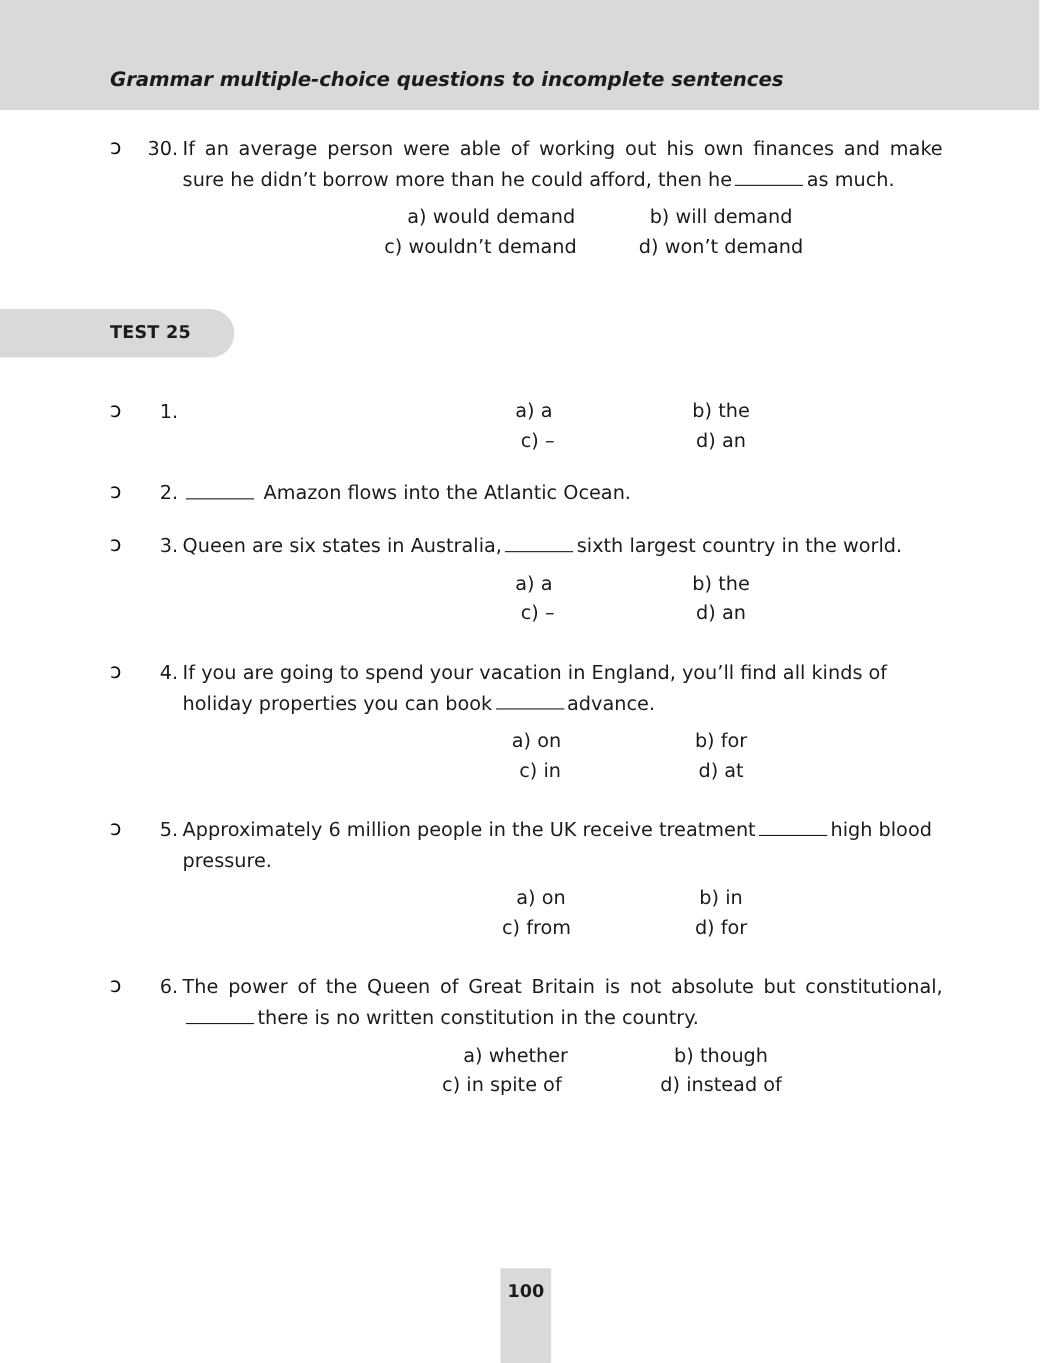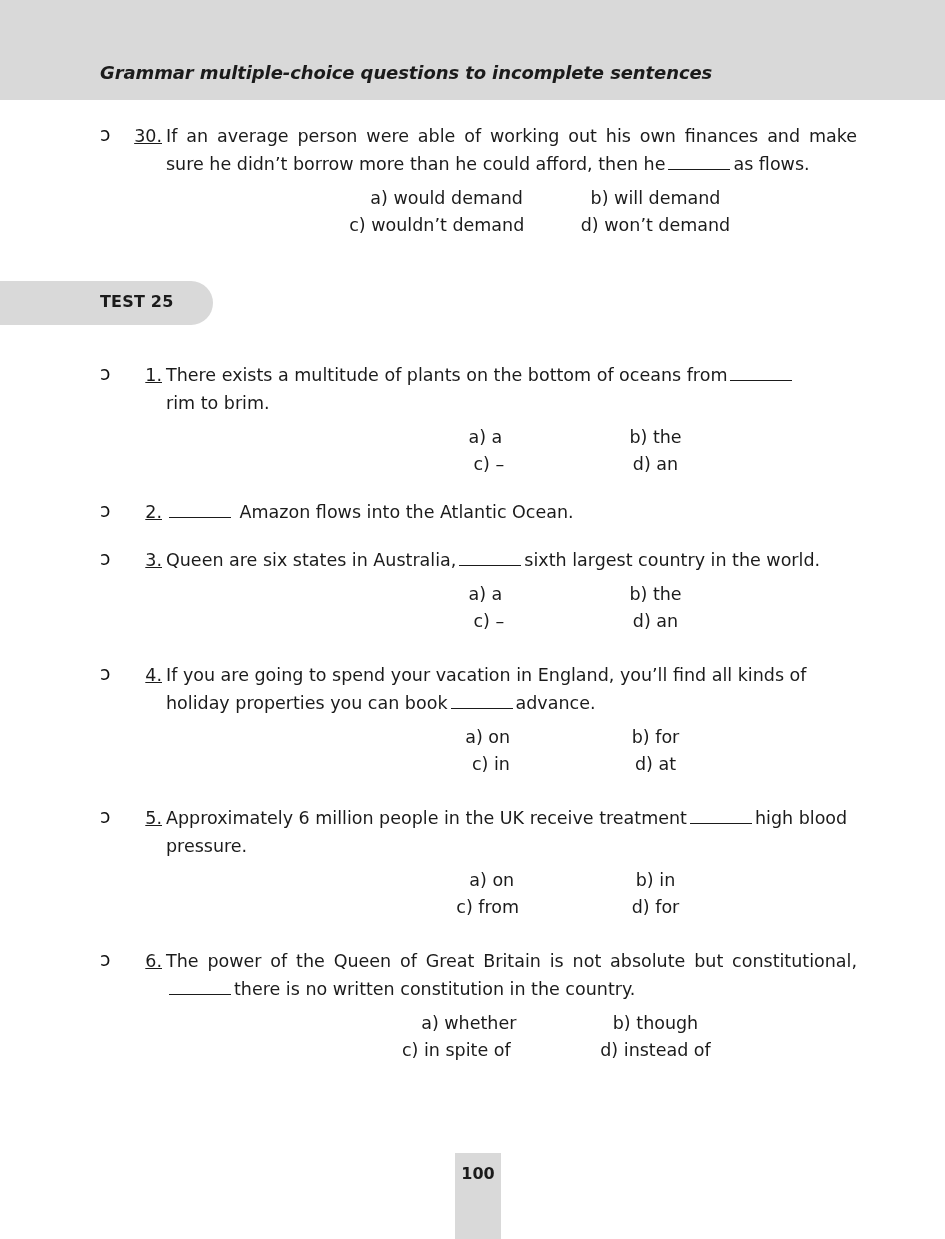--- a/index.html
+++ b/index.html
@@ -76,21 +76,20 @@
     color: #111;
     font-family: "DejaVu Sans", sans-serif;
   }
   .qnum {
     position: absolute;
     left: 128px;
     width: 34px;
     text-align: right;
     font-size: 17.5px;
     line-height: 28px;
-    text-decoration: underline;
   }
   .qtext {
     font-size: 17.5px;
     line-height: 28px;
     text-align: justify;
     text-justify: inter-word;
   }
   .qtext.nojust { text-align: left; }
   .blank {
     display: inline-block;
@@ -176,43 +175,40 @@
   <div class="dots">• • • • • • • • • • • • • • • • • • • • • • • • • • • • • • • • • • • • • • • • • • • • • • • • • • • • • • • • • • • • • • • • • • • • • • • • • • • • • • • • • • • • • • • • • • • • •</div>
 </div>
 
 <div class="page-body">
 
   <div style="height:22px"></div>
   <div class="q">
     <span class="bullet">ↄ</span>
     <span class="qnum">30.</span>
     <div class="qtext">
-      <span>If an average person were able of working out his own finances and make sure he didn’t borrow more than he could afford, then he</span><span class="blank b-md"></span><span>as flows.</span>
+      <span>If an average person were able of working out his own finances and make sure he didn’t borrow more than he could afford, then he</span><span class="blank b-md"></span><span>as much.</span>
     </div>
     <div class="opts">
       <span class="row">
         <span class="c1">a) would demand</span><span class="c2">b) will demand</span>
       </span>
       <span class="row">
         <span class="c1">c) wouldn’t demand</span><span class="c2">d) won’t demand</span>
       </span>
     </div>
   </div>
 
   <div class="test-banner">
     <div class="bar"></div>
     <div class="label">TEST 25</div>
   </div>
 
   <div class="q">
     <span class="bullet">ↄ</span>
     <span class="qnum">1.</span>
-    <div class="qtext nojust">
-      <span>There exists a multitude of plants on the bottom of oceans from</span><span class="blank b-md"></span><br><span>rim to brim.</span>
-    </div>
     <div class="opts">
       <span class="row">
         <span class="c1">a) a</span><span class="c2">b) the</span>
       </span>
       <span class="row">
         <span class="c1">c) –</span><span class="c2">d) an</span>
       </span>
     </div>
   </div>
 

